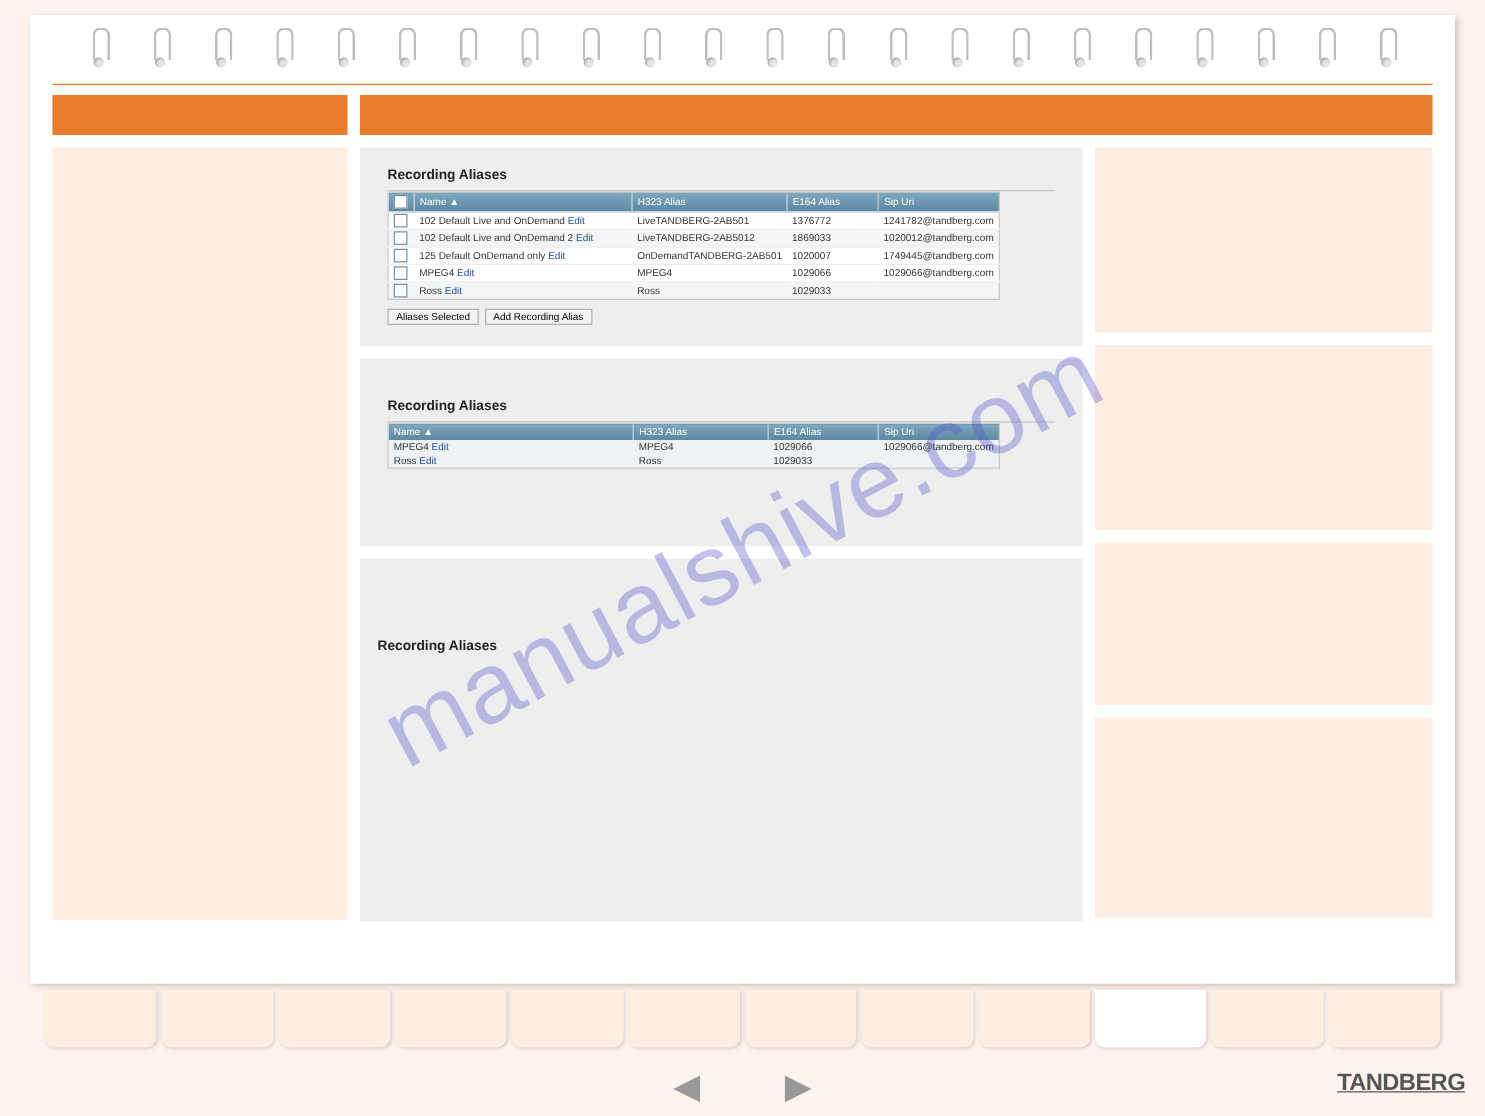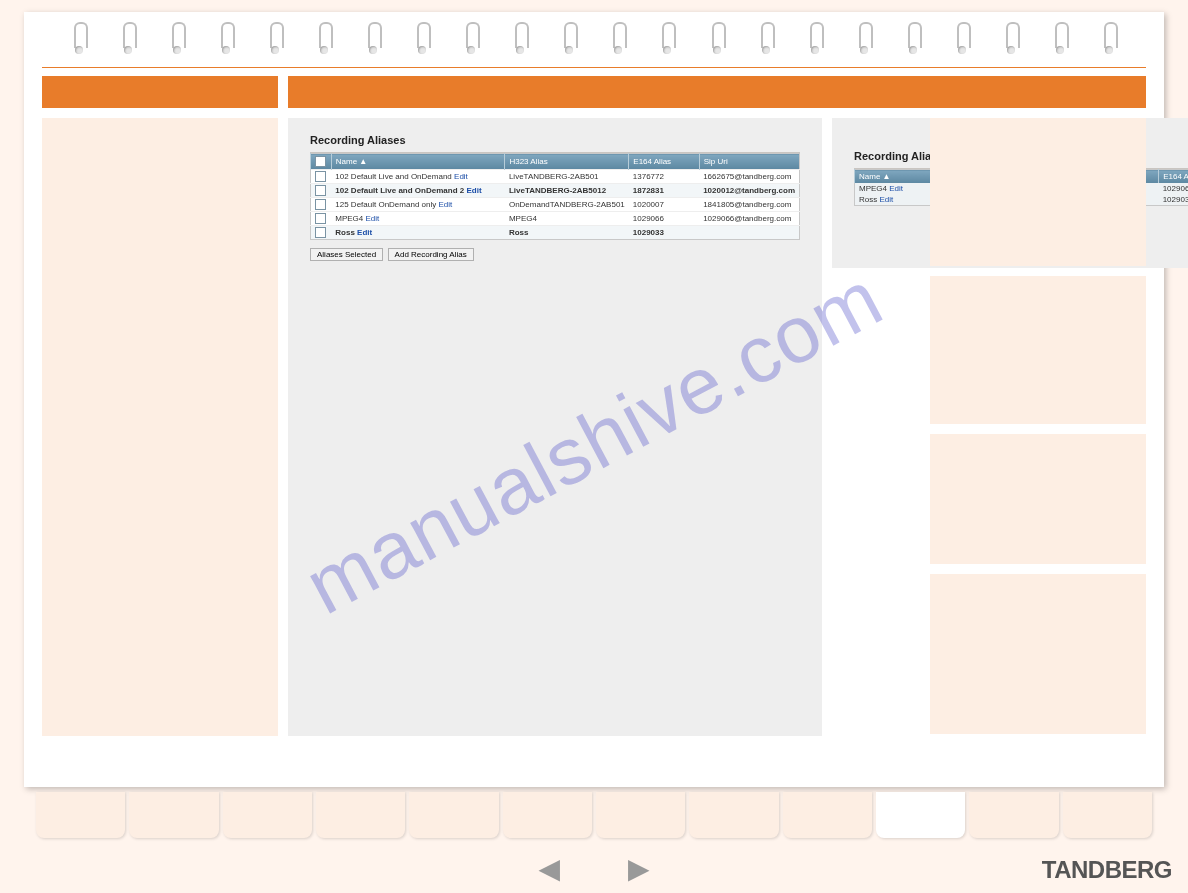--- a/index.html
+++ b/index.html
@@ -72,21 +72,21 @@
     height: 32px;
   }
   .ob-left  { width: 236px; }
   .ob-right { flex: 1; }
 
   .three-col {
     display: flex;
     gap: 10px;
   }
   .col-left  { width: 236px; }
-  .col-mid   { width: 632px; display:flex; flex-direction:row; gap:10px;border-radius:25px;}
+  .col-mid   { width: 578px; display:flex; flex-direction:column; gap:10px;border-radius:25px;}
   .col-right { flex:1; display:flex; flex-direction:column; gap:10px;}
 
   .pale {
     background: #fdeee3;
     height: 130px;
   }
   .col-left .pale { height: 618px; }
   .col-right .pale.h1 { height: 148px; }
   .col-right .pale.h2 { height: 148px; }
   .col-right .pale.h3 { height: 130px; }
@@ -122,21 +122,21 @@
     text-align: left;
     padding: 2px 4px;
     border-left: 1px solid #b7cdd9;
   }
   table.rec td {
     padding: 1px 4px;
     border-top: 1px solid #eee;
     color: #333;
     white-space: nowrap;
   }
-  table.rec tr.alt td { background: #f2f6f8; font-weight: bold; }
+  table.rec tr.alt td { background: #f2f6f8; }
   .chk {
     width: 9px; height: 9px;
     display: inline-block;
     background: #fff;
     border: 1px solid #7a93a3;
     vertical-align: middle;
   }
   .editlink { color: #1d4fa8; cursor: pointer; }
   .siplink  { color: #1d4fa8; }
 
@@ -202,24 +202,25 @@
     text-align: center;
     font-size: 28px;
     color: #999;
   }
   .arrows span { margin: 0 30px; cursor: pointer; }
 
   .brand {
     position: absolute;
     right: 16px;
     top: 856px;
-    font-size: 24px;
+    font-size: 19px;
     font-weight: 900;
     letter-spacing: -0.5px;
     color: #555;
+    text-decoration: underline;
   }
 
   .watermark {
     position: absolute;
     left: 50%; top: 50%;
     transform: translate(-50%, -55%) rotate(-28deg);
     font-size: 80px;
     color: rgba(80, 80, 200, 0.35);
     font-weight: 500;
     pointer-events: none;
@@ -283,35 +284,35 @@
                 <th style="width:170px">Name ▲</th>
                 <th style="width:110px">H323 Alias</th>
                 <th style="width:70px">E164 Alias</th>
                 <th>Sip Uri</th>
               </tr>
               <tr>
                     <td><span class="chk"></span></td>
                 <td><span>102 Default Live and OnDemand</span> <span class="editlink">Edit</span></td>
                 <td>LiveTANDBERG-2AB501</td>
                 <td>1376772</td>
-                <td class="siplink">1662675@tandberg.com</td>
+                <td class="siplink">1241782@tandberg.com</td>
                   </tr>
               <tr class="alt">
                     <td><span class="chk"></span></td>
                 <td><span>102 Default Live and OnDemand 2</span> <span class="editlink">Edit</span></td>
                 <td>LiveTANDBERG-2AB5012</td>
-                <td>1872831</td>
+                <td>1869033</td>
                 <td class="siplink">1020012@tandberg.com</td>
                   </tr>
               <tr>
                     <td><span class="chk"></span></td>
                 <td><span>125 Default OnDemand only</span> <span class="editlink">Edit</span></td>
                 <td>OnDemandTANDBERG-2AB501</td>
                 <td>1020007</td>
-                <td class="siplink">1841805@tandberg.com</td>
+                <td class="siplink">1749445@tandberg.com</td>
                   </tr>
               <tr>
                     <td><span class="chk"></span></td>
                 <td><span>MPEG4</span> <span class="editlink">Edit</span></td>
                 <td>MPEG4</td>
                 <td>1029066</td>
                 <td class="siplink">1029066@tandberg.com</td>
                   </tr>
               <tr class="alt">
                     <td><span class="chk"></span></td>

